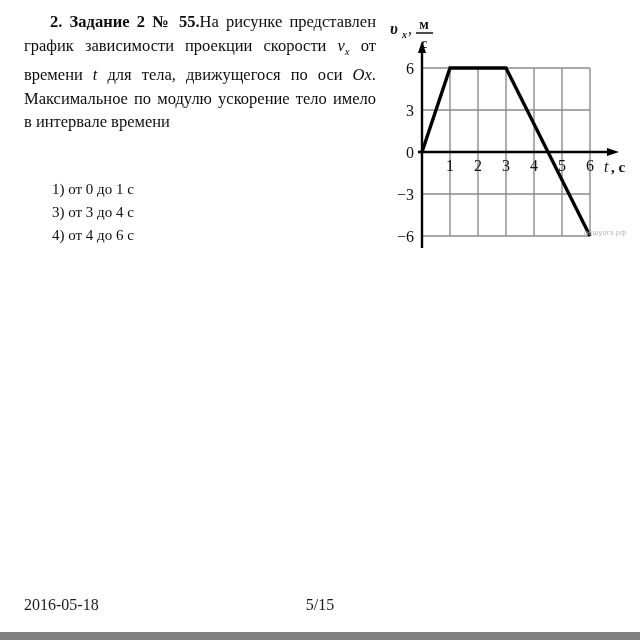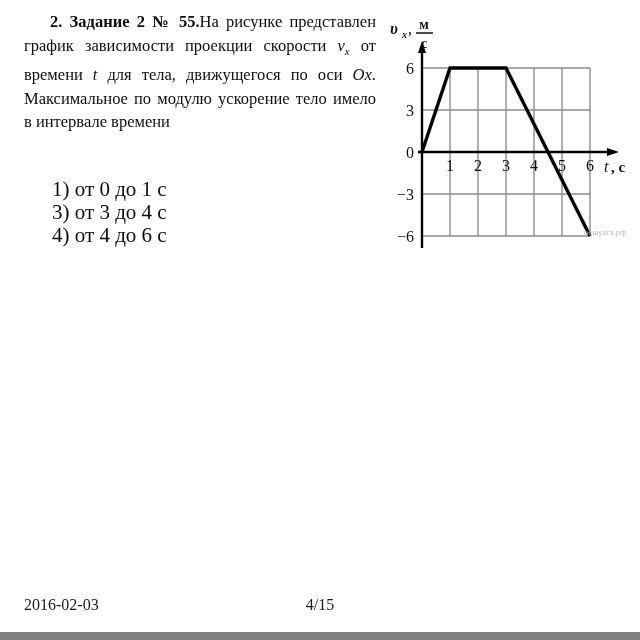--- a/index.html
+++ b/index.html
@@ -48,21 +48,21 @@
   }
 
   
   #options-list {
     position: absolute;
     left: 52px;
     top: 178px;
     width: 260px;
   }
   .option-row {
-    font-size: 21px;
+    font-size: 15px;
     line-height: 23px;
     white-space: nowrap;
     color: #0d0d0d;
   }
 
   
   #figure {
     position: absolute;
     left: 388px;
     top: 8px;
@@ -186,18 +186,18 @@
       <g>
         <text x="216" y="164" font-family="Liberation Serif, DejaVu Serif, serif" font-size="16" font-style="italic" fill="#111">t</text>
         <text x="223" y="164" font-family="Liberation Serif, DejaVu Serif, serif" font-size="15" font-weight="bold" fill="#111">, с</text>
       </g>
 
       <text x="196" y="227" class="wm">решуогэ.рф</text>
     </svg>
   </div>
 
   <div id="footer">
-    <div id="footer-date">2016-02-03</div>
-    <div id="footer-page">4/15</div>
+    <div id="footer-date">2016-05-18</div>
+    <div id="footer-page">5/15</div>
   </div>
   <div id="bottom-bar"></div>
 
 </div>
 
 </body></html>

